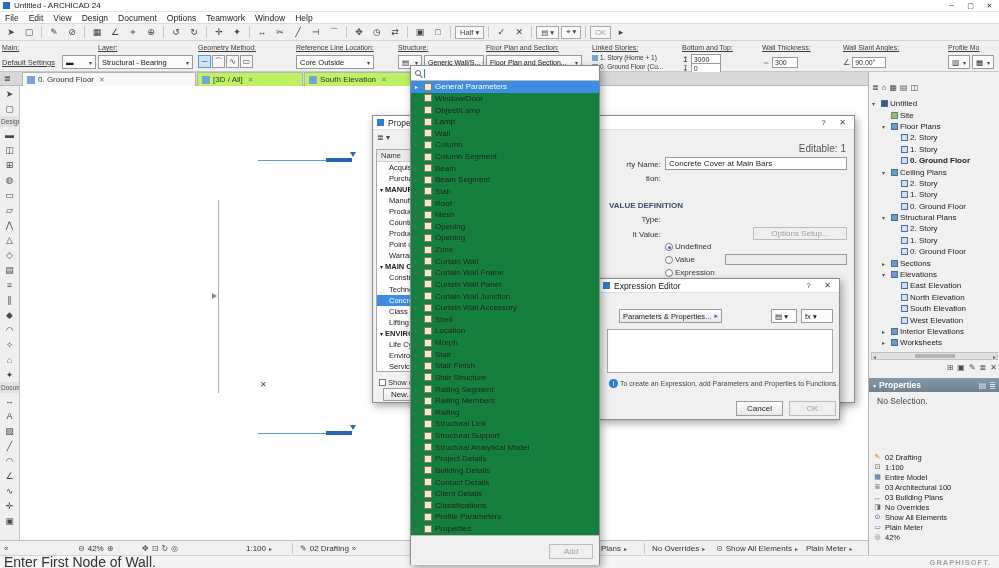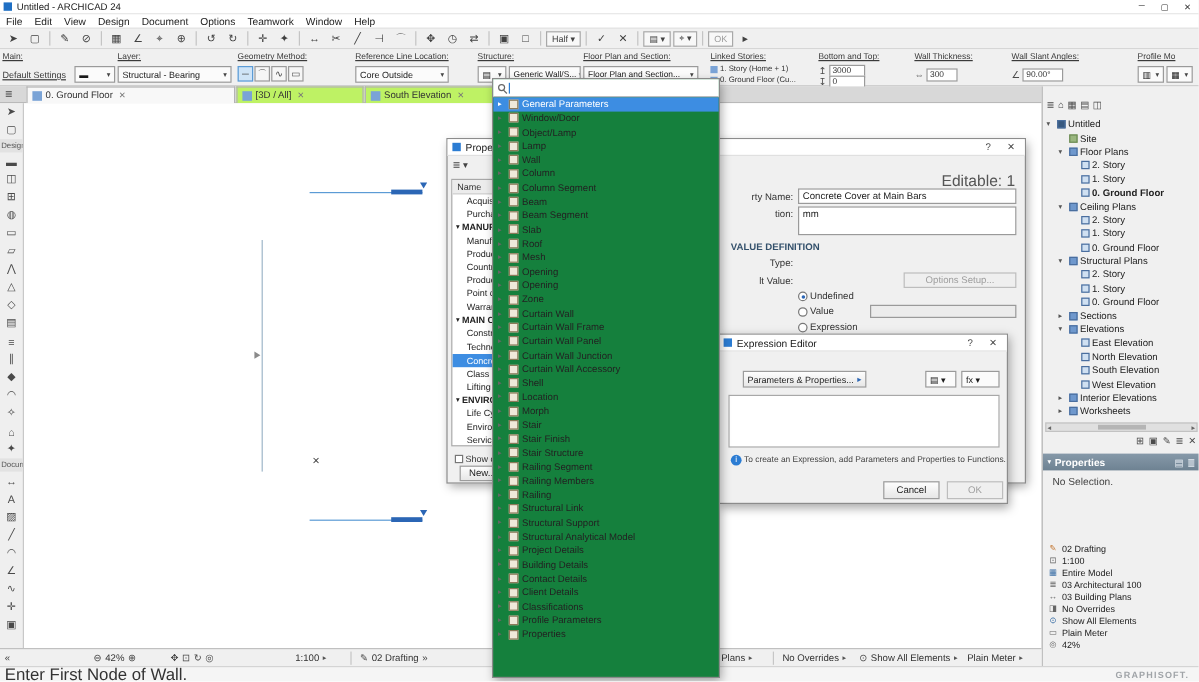--- a/index.html
+++ b/index.html
@@ -387,25 +387,24 @@
         <div class="plist-row">Life Cycl</div>
         <div class="plist-row">Environm</div>
         <div class="plist-row">Service L</div>
     </div>
     <span class="abs mini" style="left:6px;top:262px;font-size:7.5px">
         <span class="check"></span>
         <span>Show com...</span>
       </span>
     <span class="btn abs" style="left:10px;top:272px;width:38px;height:13px">New...</span>
 
-    <span class="abs" style="right:8px;top:27px;font-size:13px;color:#555">Editable: 1</span>
+    <span class="abs" style="right:8px;top:27px;font-size:10px;color:#555">Editable: 1</span>
     <span class="flabel" style="left:200px;top:44px;width:88px">rty Name:</span>
     <span class="field abs" style="left:292px;top:41px;width:182px;height:13px">Concrete Cover at Main Bars</span>
     <span class="flabel" style="left:200px;top:58px;width:88px">tion:</span>
-    <span class="field abs" style="left:292px;top:56px;width:182px;height:24px;align-items:flex-start;padding-top:1px">mm</span>
     <span class="sechead abs" style="left:236px;top:85px">VALUE DEFINITION</span>
     <span class="flabel" style="left:200px;top:99px;width:88px">Type:</span>
     <span class="flabel" style="left:200px;top:114px;width:88px">lt Value:</span>
     <span class="btn disabled abs" style="left:380px;top:111px;width:94px;height:13px">Options Setup...</span>
     <span class="mini abs" style="left:292px;top:126px;font-size:8px">
         <span class="radio on"></span>
         <span>Undefined</span>
       </span>
     <span class="mini abs" style="left:292px;top:139px;font-size:8px">
         <span class="radio"></span>
@@ -639,20 +638,23 @@
         <div class="pop-row">
           <span class="pchev"></span>
           <span class="picon"></span>
           <span>Profile Parameters</span>
         </div>
         <div class="pop-row">
           <span class="pchev"></span>
           <span class="picon"></span>
           <span>Properties</span>
         </div>
+    </div>
+    <div class="popfoot">
+      <span class="btn disabled abs" style="right:6px;top:8px;width:44px;height:15px">Add</span>
     </div>
   </div>
 
   <div id="rightpanel" class="abs">
     <div class="rtb">
       <span class="rico">≣</span>
         <span class="rico right">⌂</span>
         <span class="rico">▦</span>
         <span class="rico">▤</span>
         <span class="rico">◫</span>

